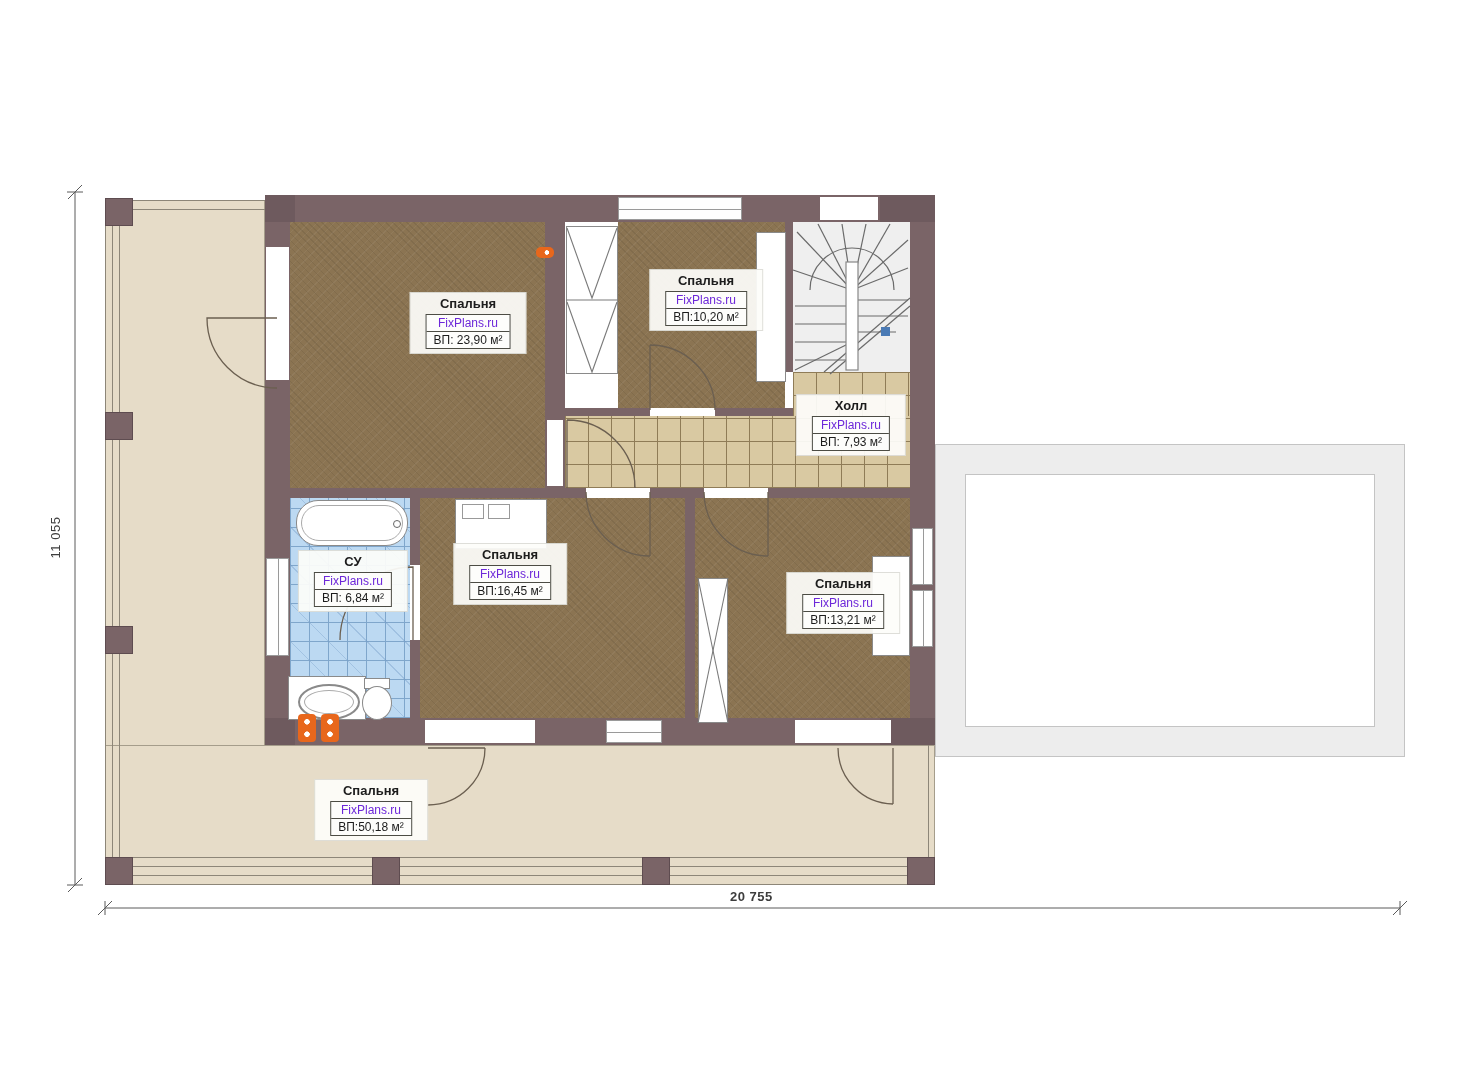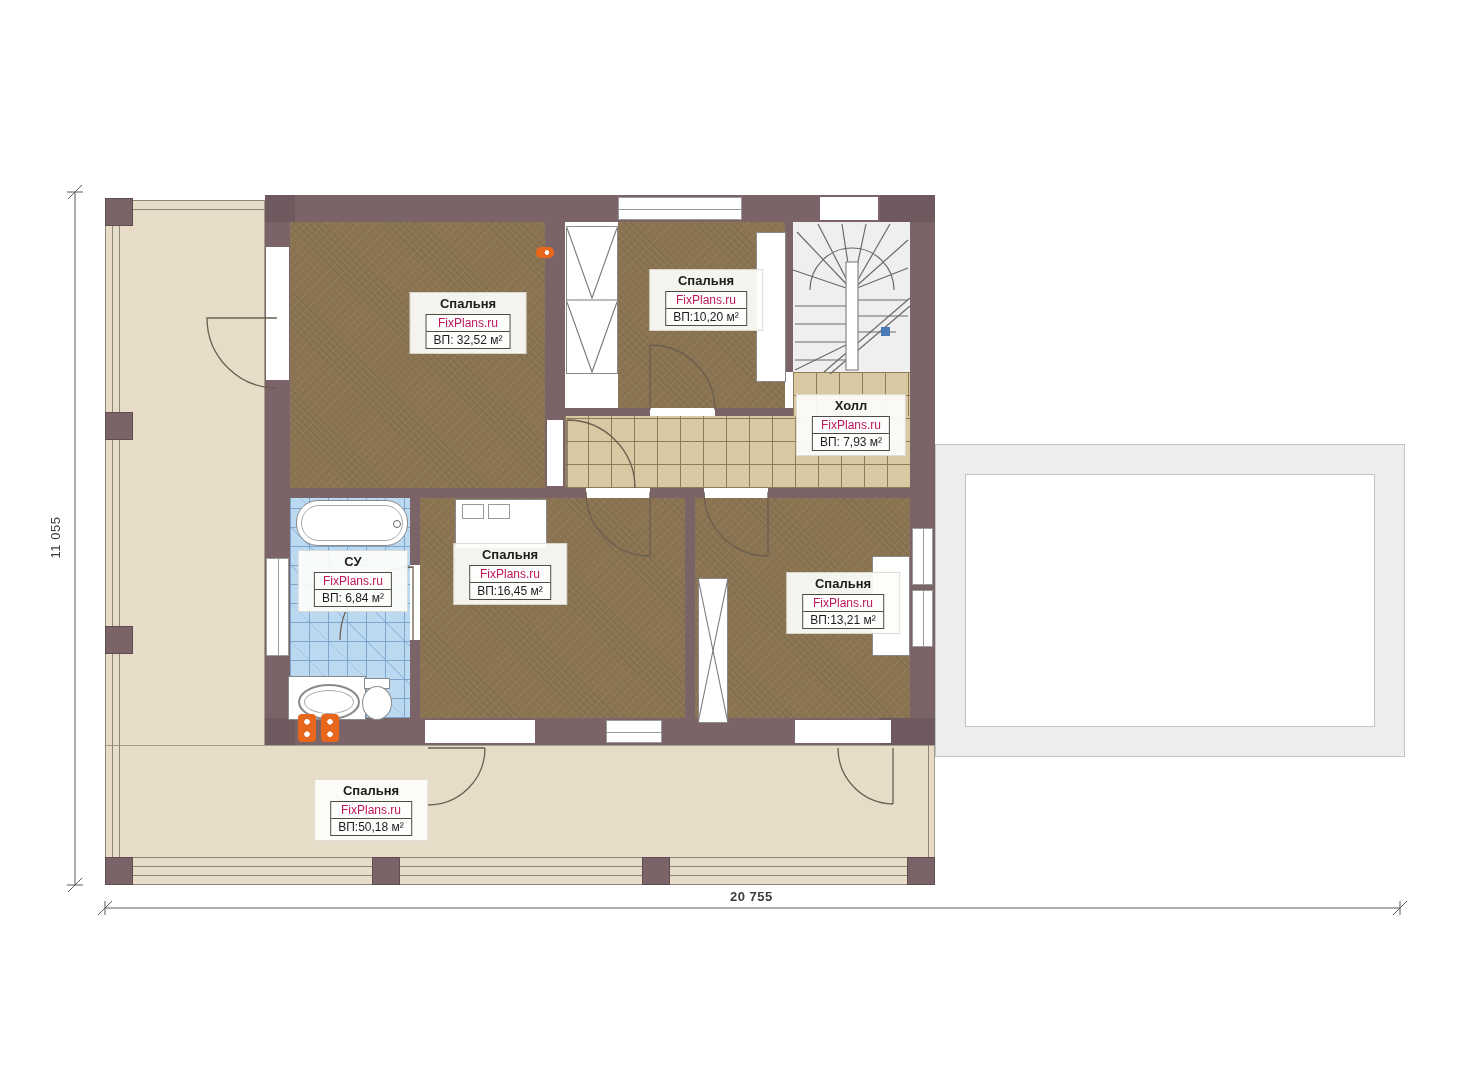--- a/index.html
+++ b/index.html
@@ -62,21 +62,21 @@
   .pillowbed .p1,.pillowbed .p2{position:absolute;top:4px;width:20px;height:13px;border:1px solid #999;background:#fff;}
   .pillowbed .p1{left:6px;} .pillowbed .p2{left:32px;}
   
   .roof{background:#ededed;border:1px solid #c4c4c4;box-sizing:border-box;}
   .roof .inner{position:absolute;left:29px;top:29px;right:29px;bottom:29px;background:#fff;border:1px solid #c4c4c4;}
   
   .room-label{position:absolute;transform:translateX(-50%);background:rgba(253,253,250,.93);
     padding:3px 15px 4px;border:1px solid rgba(130,130,120,.25);z-index:30;}
   .rl-name{font-weight:bold;font-size:13px;text-align:center;color:#1c1c1c;margin-bottom:3px;white-space:nowrap;}
   .rl-box{border:1px solid #4c4c44;background:#fdfdfb;}
-  .rl-brand{border-bottom:1px solid #4c4c44;padding:1px 7px;font-size:12px;text-align:center;color:#be185d;white-space:nowrap;}
+  .rl-brand{border-bottom:1px solid #4c4c44;padding:1px 7px;font-size:12px;text-align:center;color:#6d28d9;white-space:nowrap;}
   .rl-area{padding:1px 7px;font-size:12px;text-align:center;color:#1c1c1c;white-space:nowrap;}
   
   .dim-text{position:absolute;font-size:13px;color:#3d3d3d;letter-spacing:.5px;}
   .dim-v{transform:rotate(-90deg);transform-origin:center;}
   svg.overlay{position:absolute;left:0;top:0;z-index:20;pointer-events:none;}
 </style>
 </head>
 <body>
 
 <div id="canvas">
@@ -220,21 +220,21 @@
       <line x1="1400" y1="901" x2="1400" y2="915"></line>
       <line x1="98" y1="915" x2="112" y2="901"></line>
       <line x1="1393" y1="915" x2="1407" y2="901"></line>
     </g>
   </svg>
 
   <div class="room-label" style="left:468px;top:292px;">
     <div class="rl-name">Спальня</div>
     <div class="rl-box">
       <div class="rl-brand">FixPlans.ru</div>
-      <div class="rl-area">ВП: 32,52 м²</div>
+      <div class="rl-area">ВП: 23,90 м²</div>
     </div>
   </div>
   <div class="room-label" style="left:706px;top:269px;">
     <div class="rl-name">Спальня</div>
     <div class="rl-box">
       <div class="rl-brand">FixPlans.ru</div>
       <div class="rl-area">ВП:10,20 м²</div>
     </div>
   </div>
   <div class="room-label" style="left:851px;top:394px;">

